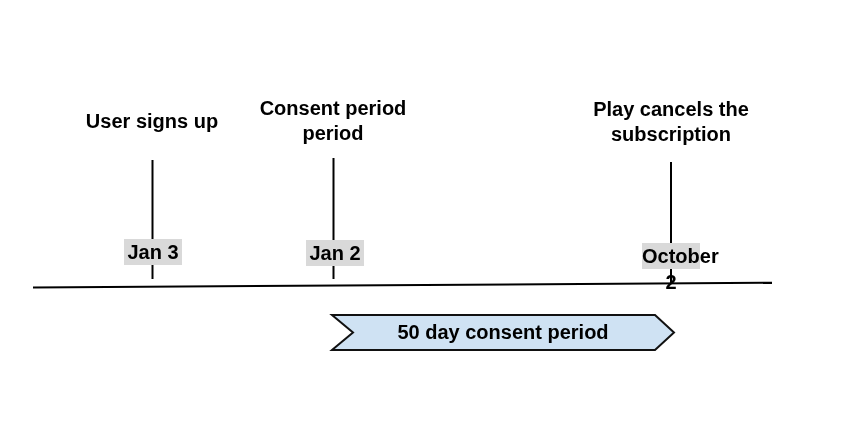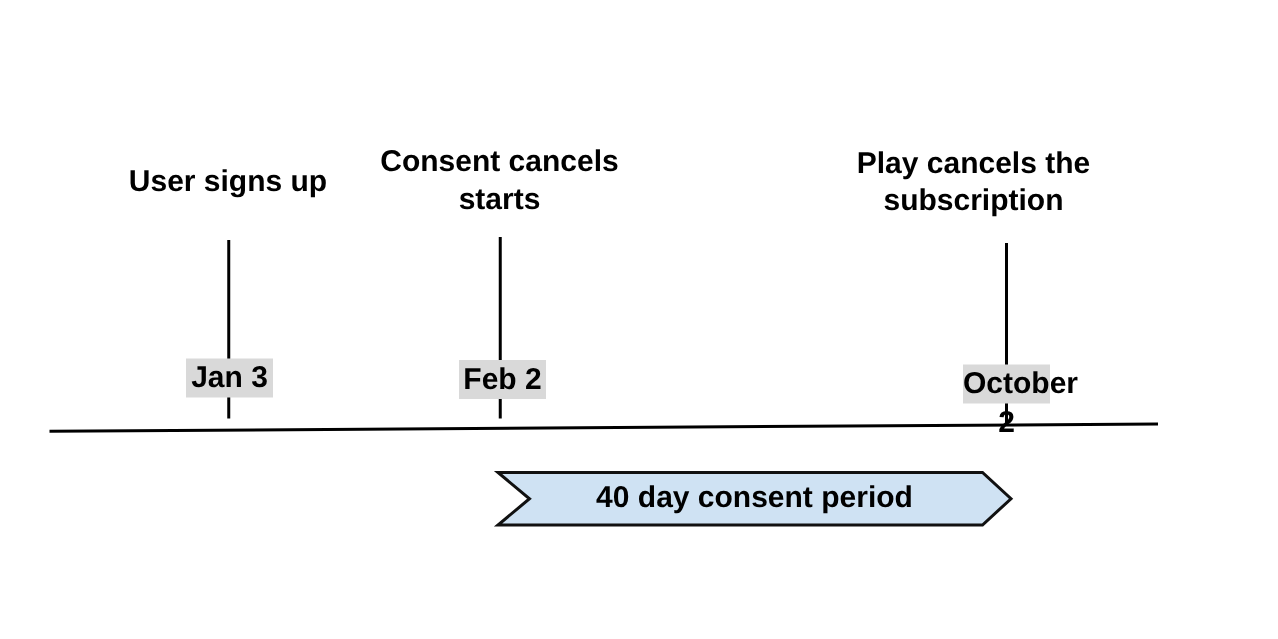--- a/index.html
+++ b/index.html
@@ -31,21 +31,21 @@
   }
   .event-title{
     position:absolute;
     font-size:20px;
     line-height:25px;
     text-align:center;
     color:var(--text);
   }
   .event-title.e1{left:52px;top:109px;width:200px;}
   .event-title.e2{left:253px;top:96px;width:160px;}
-  .event-title.e3{left:564px;top:97px;width:170px;text-align:center;}
+  .event-title.e3{left:586px;top:97px;width:170px;text-align:center;}
   .date-badge{
     position:absolute;
     width:58px;height:26px;
     line-height:26px;
     text-align:center;
     font-size:20px;
     background:var(--date-bg);
     color:var(--text);
   }
   .date-badge.d1{left:124px;top:239px;}
@@ -71,25 +71,25 @@
   <svg viewBox="0 0 852 426" aria-hidden="true">
 
     <line x1="152.5" y1="160" x2="152.5" y2="279" stroke-width="2"></line>
     <line x1="333.5" y1="158" x2="333.5" y2="279" stroke-width="2"></line>
     <line x1="671" y1="162" x2="671" y2="283" stroke-width="2"></line>
 
     <line x1="33" y1="287.5" x2="803" y2="282.5" stroke-width="2"></line>
   </svg>
 
   <div class="event-title e1">User signs up</div>
-  <div class="event-title e2">Consent cancels starts</div>
+  <div class="event-title e2">Consent period period</div>
   <div class="event-title e3">Play cancels the subscription</div>
 
   <div class="date-badge d1">Jan 3</div>
-  <div class="date-badge d2">Feb 2</div>
+  <div class="date-badge d2">Jan 2</div>
   <div class="date-badge d3">October 2</div>
 
   <svg viewBox="0 0 852 426" aria-hidden="true">
     <polygon points="332,315 655,315 674,332.5 655,350 332,350 353,332.5" stroke-width="2" stroke-linejoin="miter"></polygon>
   </svg>
-  <div class="arrow-label">40 day consent period</div>
+  <div class="arrow-label">50 day consent period</div>
 
 </div>
 
 </body></html>

